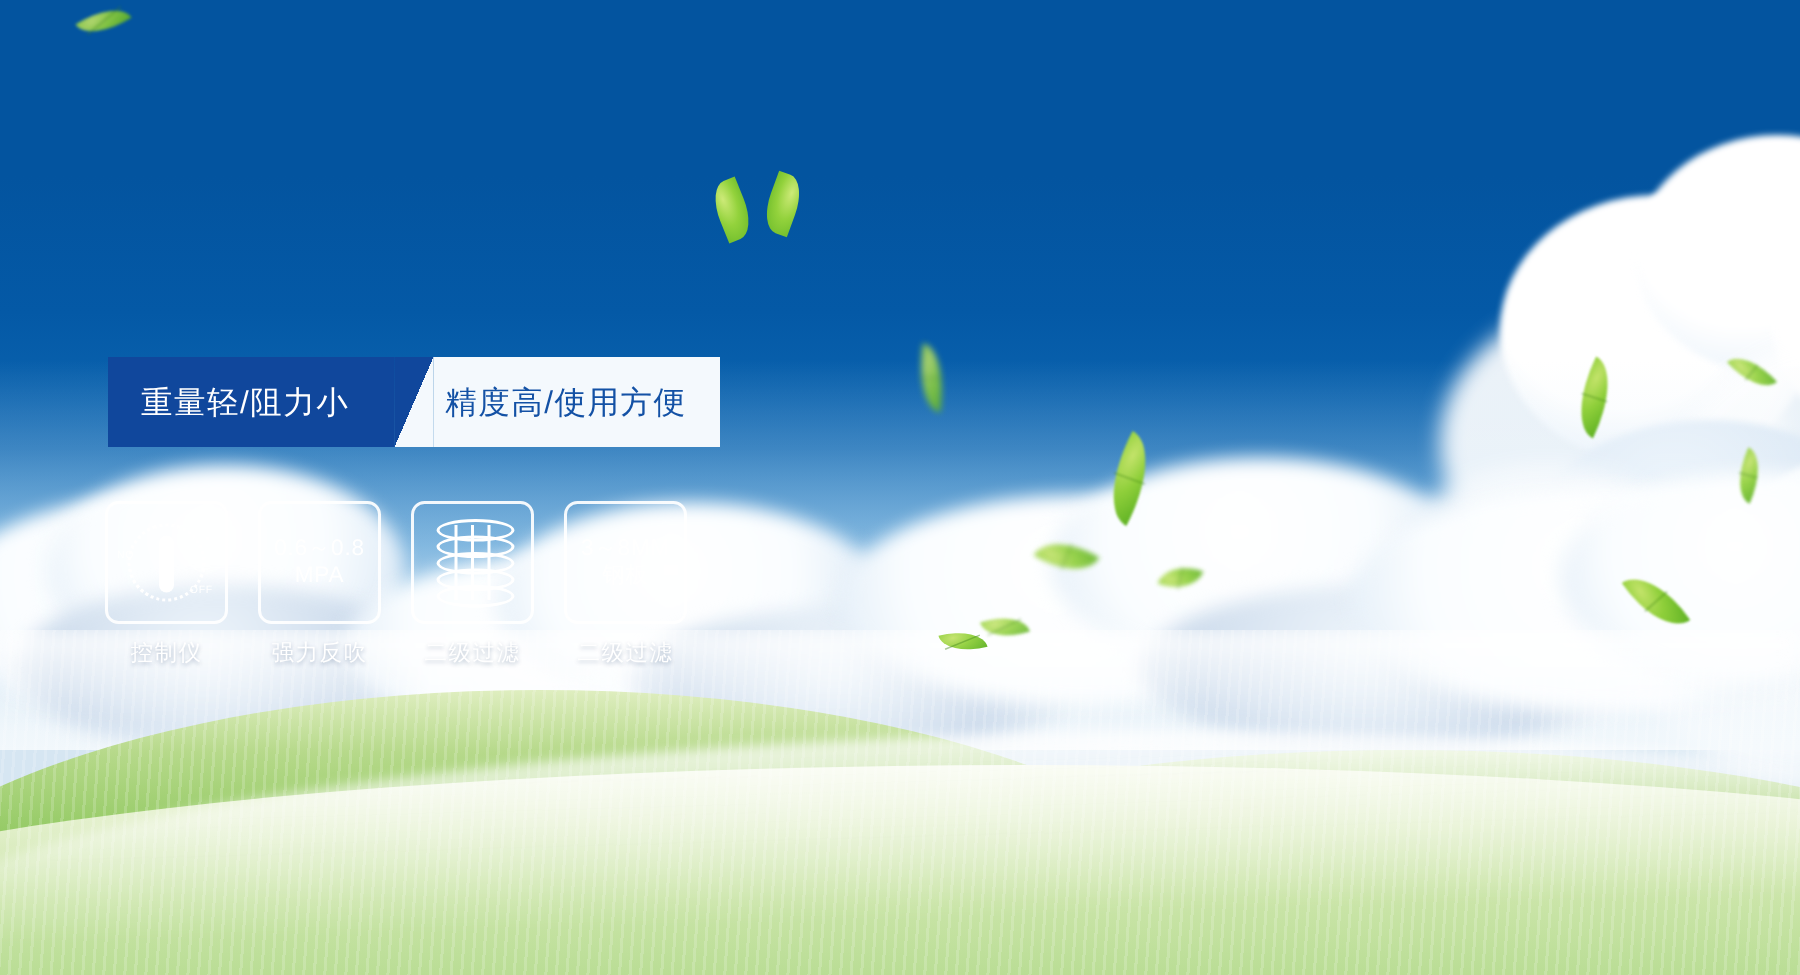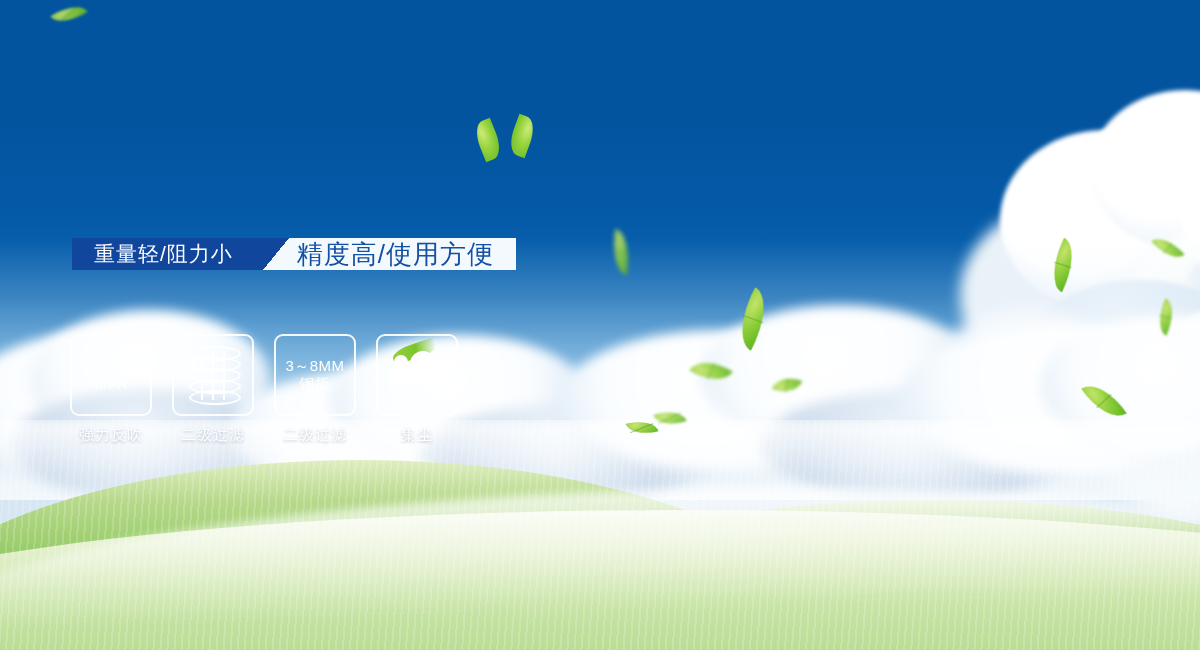--- a/index.html
+++ b/index.html
@@ -61,26 +61,26 @@
     text-shadow:0 1px 6px rgba(0,30,70,.28);white-space:nowrap;}
 
   .sprout{position:absolute;left:478px;top:112px;width:66px;height:52px;}
   .sprout .lf{position:absolute;width:20px;height:40px;
     background:radial-gradient(ellipse at 35% 28%,#cdea78 0%,#93d23c 45%,#5fb324 100%);
     border-radius:60% 0 60% 0;}
   .sprout .lf.left{left:0;top:8px;transform:rotate(-22deg);}
   .sprout .lf.right{left:34px;top:4px;transform:rotate(20deg) scaleX(-1);}
 
   
-  .subbar{position:absolute;left:72px;top:238px;height:32px;display:flex;align-items:stretch;}
+  .subbar{position:absolute;left:72px;top:238px;height:60px;display:flex;align-items:stretch;}
   .sub-dark{background:#10479c;color:#fff;display:flex;align-items:center;
     padding:0 30px 0 22px;font-size:21px;letter-spacing:1px;}
   .sub-wedge{width:26px;background:linear-gradient(to bottom right,#10479c 0%,#10479c 50%,#f4f9fd 50%,#f4f9fd 100%);}
   .sub-light{background:#f4f9fd;color:#1351a5;display:flex;align-items:center;
-    padding:0 22px 0 8px;font-size:26px;letter-spacing:1px;}
+    padding:0 22px 0 8px;font-size:21px;letter-spacing:1px;}
 
   
   .features{position:absolute;left:72px;top:334px;display:flex;gap:24px;}
   .feat{width:78px;display:flex;flex-direction:column;align-items:center;}
   .feat-box{width:78px;height:78px;border:2px solid rgba(255,255,255,.92);border-radius:9px;
     display:flex;align-items:center;justify-content:center;position:relative;overflow:hidden;}
   .feat-text{color:#fff;font-size:15px;line-height:1.18;text-align:center;letter-spacing:.5px;}
   .feat-label{margin-top:10px;color:#fff;font-size:15px;letter-spacing:1px;white-space:nowrap;
     text-shadow:0 1px 3px rgba(0,40,90,.3);}
 
@@ -175,20 +175,32 @@
 
 
   <div class="subbar">
     <div class="sub-dark">重量轻/阻力小</div>
     <div class="sub-wedge"></div>
     <div class="sub-light">精度高/使用方便</div>
   </div>
 
   <div class="features">
 
+    <div class="feat">
+      <div class="feat-box">
+        <div class="dial">
+          <div class="dots"></div>
+            <div class="dots2"></div>
+            <div class="bar"></div>
+          <div class="no">NO</div>
+          <div class="off">OFF</div>
+        </div>
+      </div>
+      <div class="feat-label">控制仪</div>
+    </div>
 
     <div class="feat">
       <div class="feat-box">
         <div class="feat-text">
           <div>0.6～0.8</div>
           <div>MPA</div>
         </div>
       </div>
       <div class="feat-label">强力反吹</div>
     </div>
@@ -212,31 +224,18 @@
     <div class="feat">
       <div class="feat-box">
         <div class="feat-text">
           <div>3～8MM</div>
           <div>钢板</div>
         </div>
       </div>
       <div class="feat-label">二级过滤</div>
     </div>
 
-    <div class="feat">
-      <div class="feat-box">
-        <div class="cloudicon">
-          <div class="swoosh"></div>
-          <div class="c3"></div>
-            <div class="c4"></div>
-            <div class="c2"></div>
-            <div class="c1"></div>
-          <div class="air">Air</div>
-        </div>
-      </div>
-      <div class="feat-label">集尘</div>
-    </div>
 
   </div>
 
   <div class="leaf" style="left:627px;top:420px;width:30px;height:15px;transform:rotate(-14deg);opacity:.95;"></div>
 
 </div>
 
 </body></html>

